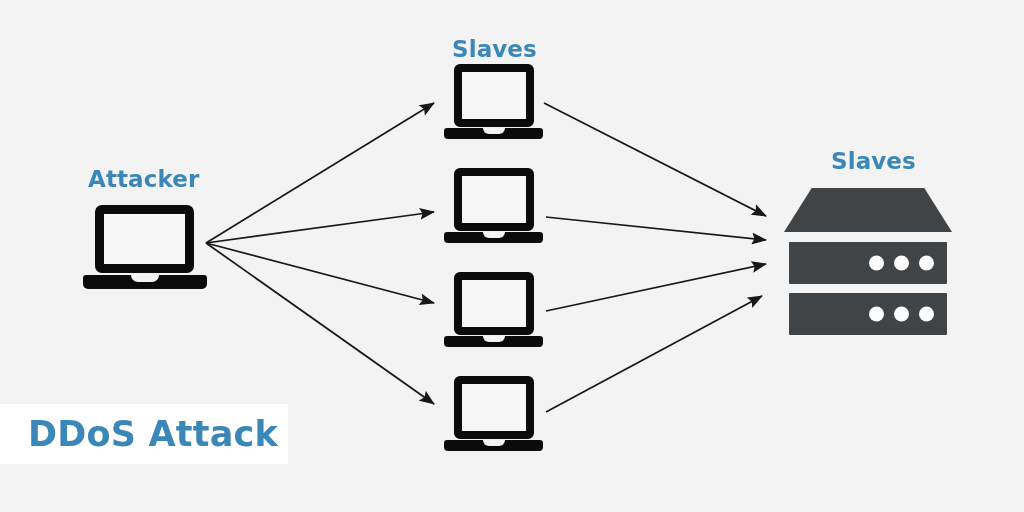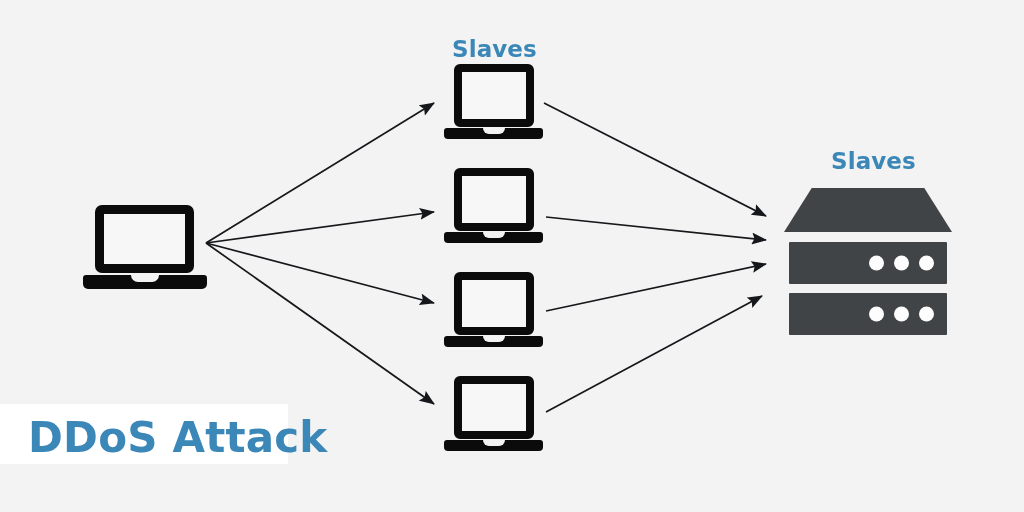--- a/index.html
+++ b/index.html
@@ -141,21 +141,21 @@
     width: 288px;
     height: 60px;
     background: #ffffff;
   }
   #caption-title {
     position: absolute;
     left: 28px;
     top: 417px;
     color: #3b87b8;
     font-weight: bold;
-    font-size: 42px;
+    font-size: 35px;
     letter-spacing: 0.2px;
     line-height: 1;
     white-space: nowrap;
   }
 </style>
 </head>
 <body>
 
 <div id="stage">
 
@@ -172,20 +172,21 @@
       <line x1="206" y1="243" x2="434" y2="303"></line>
       <line x1="206" y1="243" x2="434" y2="404"></line>
 
       <line x1="544" y1="103" x2="766" y2="216"></line>
       <line x1="546" y1="217" x2="766" y2="240"></line>
       <line x1="546" y1="311" x2="766" y2="264"></line>
       <line x1="546" y1="412" x2="762" y2="296"></line>
     </g>
   </svg>
 
+  <div class="node-label" id="label-attacker">Attacker</div>
   <div class="laptop" id="laptop-attacker">
     <div class="screen"></div>
     <div class="base"></div>
     <div class="notch"></div>
   </div>
 
   <div class="node-label" id="label-slaves">Slaves</div>
 
   <div class="laptop laptop-slave" id="laptop-slave-1">
     <div class="screen"></div>

